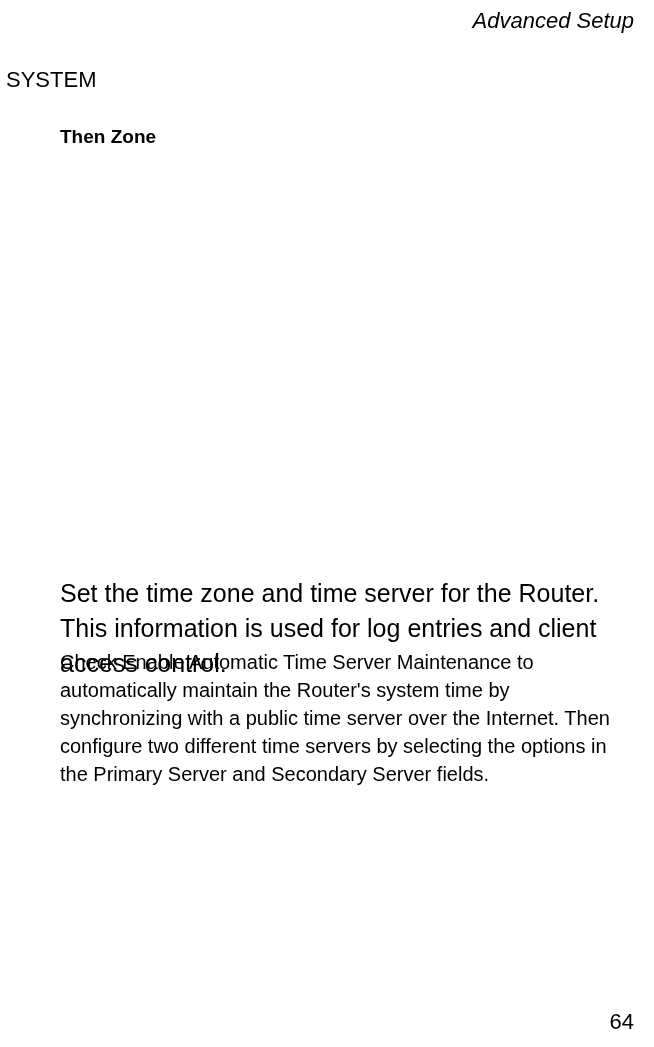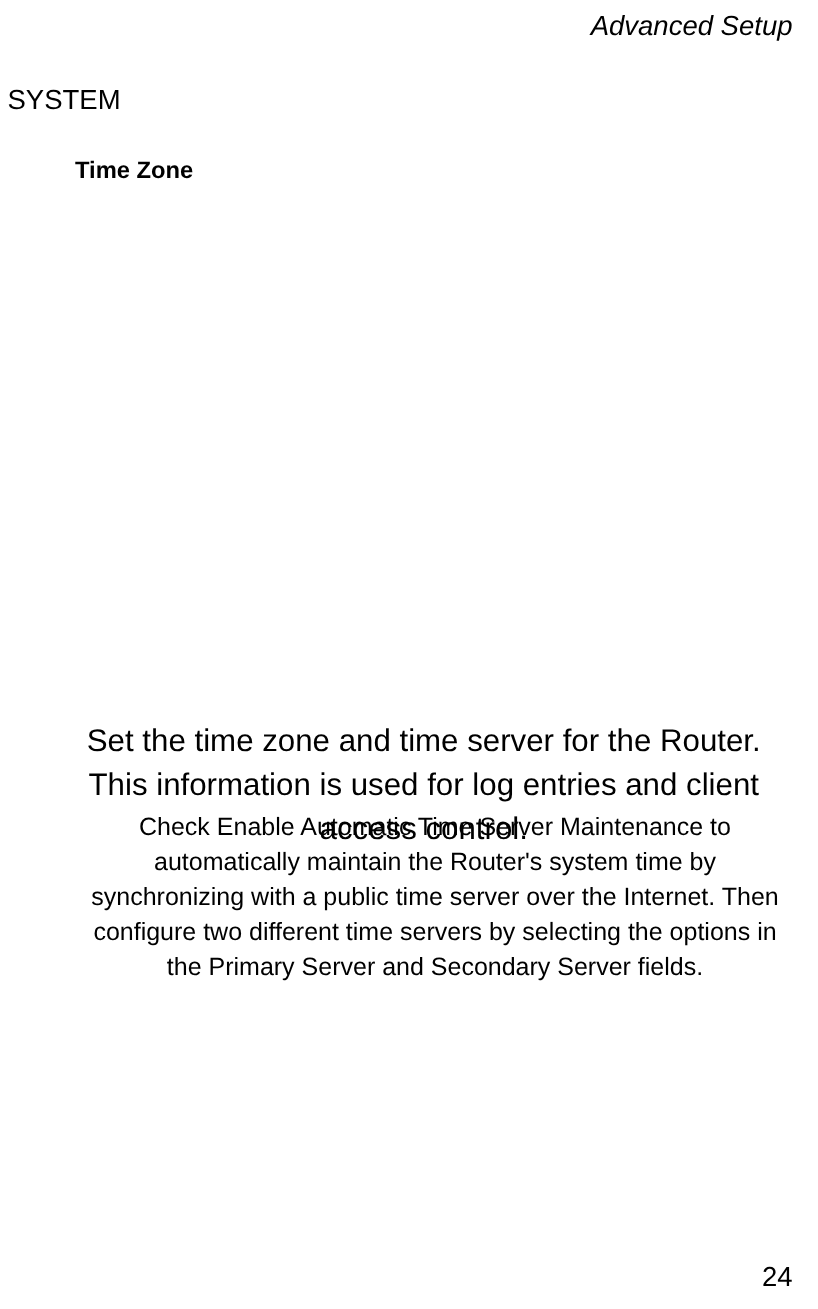--- a/index.html
+++ b/index.html
@@ -1,19 +1,18 @@
 <!DOCTYPE html>
 <html><head>
   <meta charset="utf-8">
   <style>
     * {
       margin: 0;
       padding: 0;
       box-sizing: border-box;
-      text-align: center;
     }
     body {
       width: 654px;
       height: 1047px;
       background: #ffffff;
       font-family: Arial, Helvetica, sans-serif;
       color: #000000;
       position: relative;
     }
     .header-title {
@@ -61,19 +60,19 @@
       font-size: 22px;
     }
   </style>
 </head>
 <body>
 
 <div class="header-title">Advanced Setup</div>
 
 <div class="section-heading">SYSTEM</div>
 
-<div class="sub-heading">Time Zone</div>
+<div class="sub-heading">Then Zone</div>
 
 <div class="body-text-1">Set the time zone and time server for the Router. This information is used for log entries and client access control.</div>
 
 <div class="body-text-2">Check Enable Automatic Time Server Maintenance to automatically maintain the Router's system time by synchronizing with a public time server over the Internet. Then configure two different time servers by selecting the options in the Primary Server and Secondary Server fields.</div>
 
-<div class="page-number">24</div>
+<div class="page-number">64</div>
 
 </body></html>

